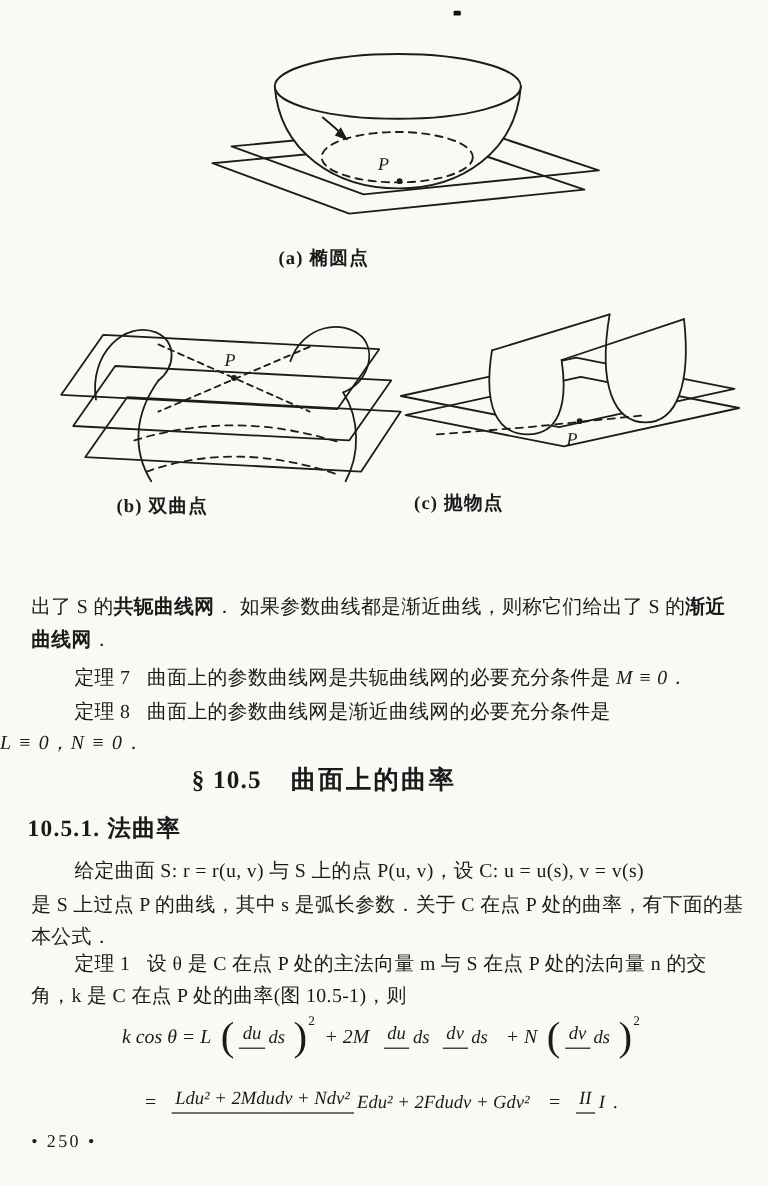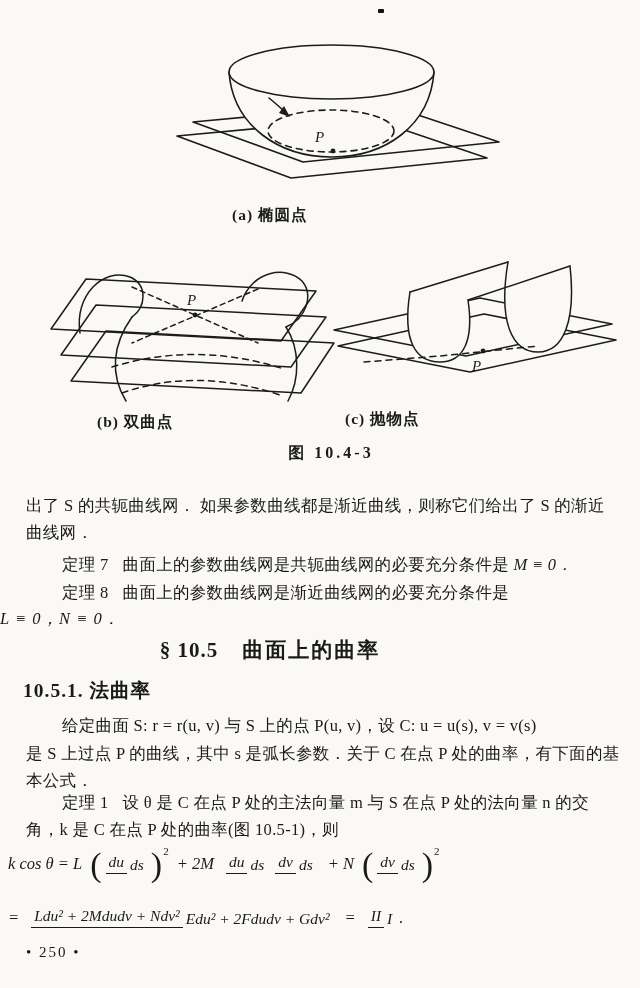--- a/index.html
+++ b/index.html
@@ -8,28 +8,28 @@
     background:#faf9f5;color:#1a1a1a;
     font-family:"Liberation Serif","DejaVu Serif",serif;
   }
   .page{position:absolute;inset:0}
   .speck{position:absolute;left:378px;top:9px;width:6px;height:4px;background:#111;border-radius:1px}
   .fig{position:absolute}
   .fig text{font-family:"Liberation Serif",serif;font-style:italic;font-size:15px;fill:#1a1a1a}
   .cap{position:absolute;width:200px;text-align:left;font-size:15.5px;font-weight:700;letter-spacing:1px}
   .figno{position:absolute;width:200px;text-align:center;font-size:16px;font-weight:700;letter-spacing:3px}
   .tl{position:absolute;white-space:nowrap;font-size:16.5px;letter-spacing:.3px;line-height:1.2}
-  .b{font-weight:400}
+  .b{font-weight:700}
   .it{font-style:italic}
   .lbl{font-weight:400;margin-right:14px}
   .h1{position:absolute;left:0;width:540px;top:636px;text-align:center;font-size:21px;font-weight:700;letter-spacing:2px}
   .h1 .no{margin-right:24px;letter-spacing:1px}
   .h2{position:absolute;left:23px;top:677px;font-size:19.5px;font-weight:600;letter-spacing:1px}
   .dline{position:absolute;left:0;width:610px;top:608px;text-align:left;font-style:italic;font-size:16.5px;letter-spacing:1px}
-  .frow{position:absolute;left:0;width:627px;display:flex;align-items:center;
+  .frow{position:absolute;left:0;width:627px;display:flex;justify-content:center;align-items:center;
         font-style:italic;font-size:16.5px}
   .frac{display:inline-flex;flex-direction:row;align-items:center;margin:0 4px;line-height:1.05;font-size:15.5px}
   .frac .n{padding:0 3px 2px;border-bottom:1.4px solid #1a1a1a}
   .frac .d{padding:2px 3px 0}
   .bp{font-style:normal;font-size:34px;font-weight:400;line-height:0;position:relative;top:1px}
   .sq{font-size:11px;position:relative;top:-13px;margin-left:1px;font-style:normal}
   .op{margin:0 8px}
   .eqs{margin:0 8px}
   .pageno{position:absolute;left:26px;top:944px;font-size:15px;letter-spacing:2px}
 </style>
@@ -82,21 +82,20 @@
       <line x1="140" y1="44" x2="242" y2="10"></line>
       <path d="M 82,36 C 74,86 88,106 112,106 C 136,106 146,84 140,44" fill="#faf9f5"></path>
       <line x1="82" y1="36" x2="180" y2="6"></line>
       <path d="M 36,106 L 112,100 L 210,90" stroke-dasharray="6,5"></path>
       <circle cx="155" cy="95" r="2.4" fill="#1c1c1c" stroke="none"></circle>
     </g>
     <text x="144" y="115">P</text>
   </svg>
   <div class="cap" style="left:345px;top:409px">(c) 抛物点</div>
 
-  <div class="figno" style="left:231px;top:443px">图  10.4-3</div>
 
   <div class="tl" style="left:26px;top:496px">
     <span>出了 S 的</span><span class="b">共轭曲线网</span><span>．  如果参数曲线都是渐近曲线，则称它们给出了 S 的</span><span class="b">渐近</span>
   </div>
   <div class="tl" style="left:26px;top:523px">
     <span class="b">曲线网</span><span>．</span>
   </div>
 
   <div class="tl" style="left:62px;top:555px">
     <span class="lbl">定理 7</span><span>曲面上的参数曲线网是共轭曲线网的必要充分条件是 </span><span class="it">M ≡ 0．</span>

